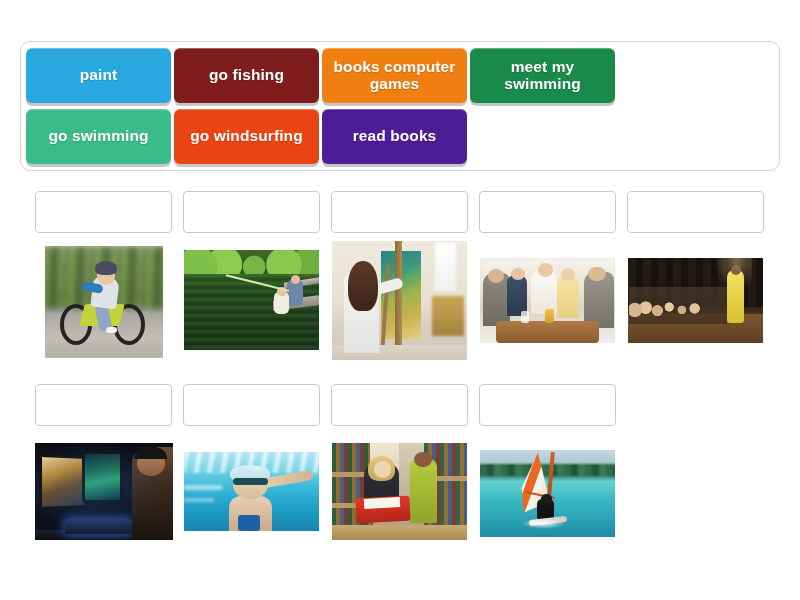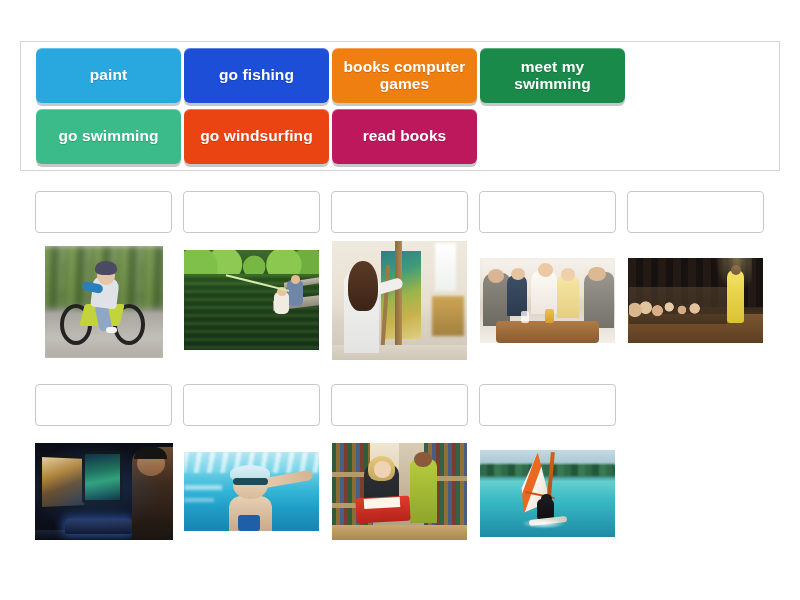--- a/index.html
+++ b/index.html
@@ -12,23 +12,23 @@
   }
 
   .page { position: relative; width: 800px; height: 600px; }
 
   
   .tile-bank {
     position: absolute;
     left: 20px; top: 41px;
     width: 760px; height: 130px;
     border: 1px solid #d5d5d5;
-    border-radius: 0;
+    border-radius: 10px;
     background: #ffffff;
-    padding: 6px 15px;
+    padding: 6px 5px;
   }
   .tile-row {
     display: flex;
     height: 58px;
     margin-bottom: 3px;
   }
   .tile {
     width: 145px;
     height: 55px;
     margin-right: 3px;
@@ -300,29 +300,29 @@
 </style>
 </head>
 <body>
 
 <div class="page">
 
   <div class="tile-bank">
 
     <div class="tile-row">
       <div class="tile" style="background:#29a8e0">paint</div>
-      <div class="tile" style="background:#1d4ed8">go fishing</div>
+      <div class="tile" style="background:#7f1d1d">go fishing</div>
       <div class="tile" style="background:#f07f12">books computer games</div>
       <div class="tile" style="background:#1a8a4a">meet my swimming</div>
     </div>
 
     <div class="tile-row">
       <div class="tile" style="background:#3cbb8a">go swimming</div>
       <div class="tile" style="background:#ea4412">go windsurfing</div>
-      <div class="tile" style="background:#be185d">read books</div>
+      <div class="tile" style="background:#4c1d95">read books</div>
       <div class="tile empty-slot"></div>
     </div>
   </div>
 
   <div class="dropzone-row" style="top:191px;">
     <div class="dropzone"></div>
     <div class="dropzone"></div>
     <div class="dropzone"></div>
     <div class="dropzone"></div>
     <div class="dropzone"></div>

